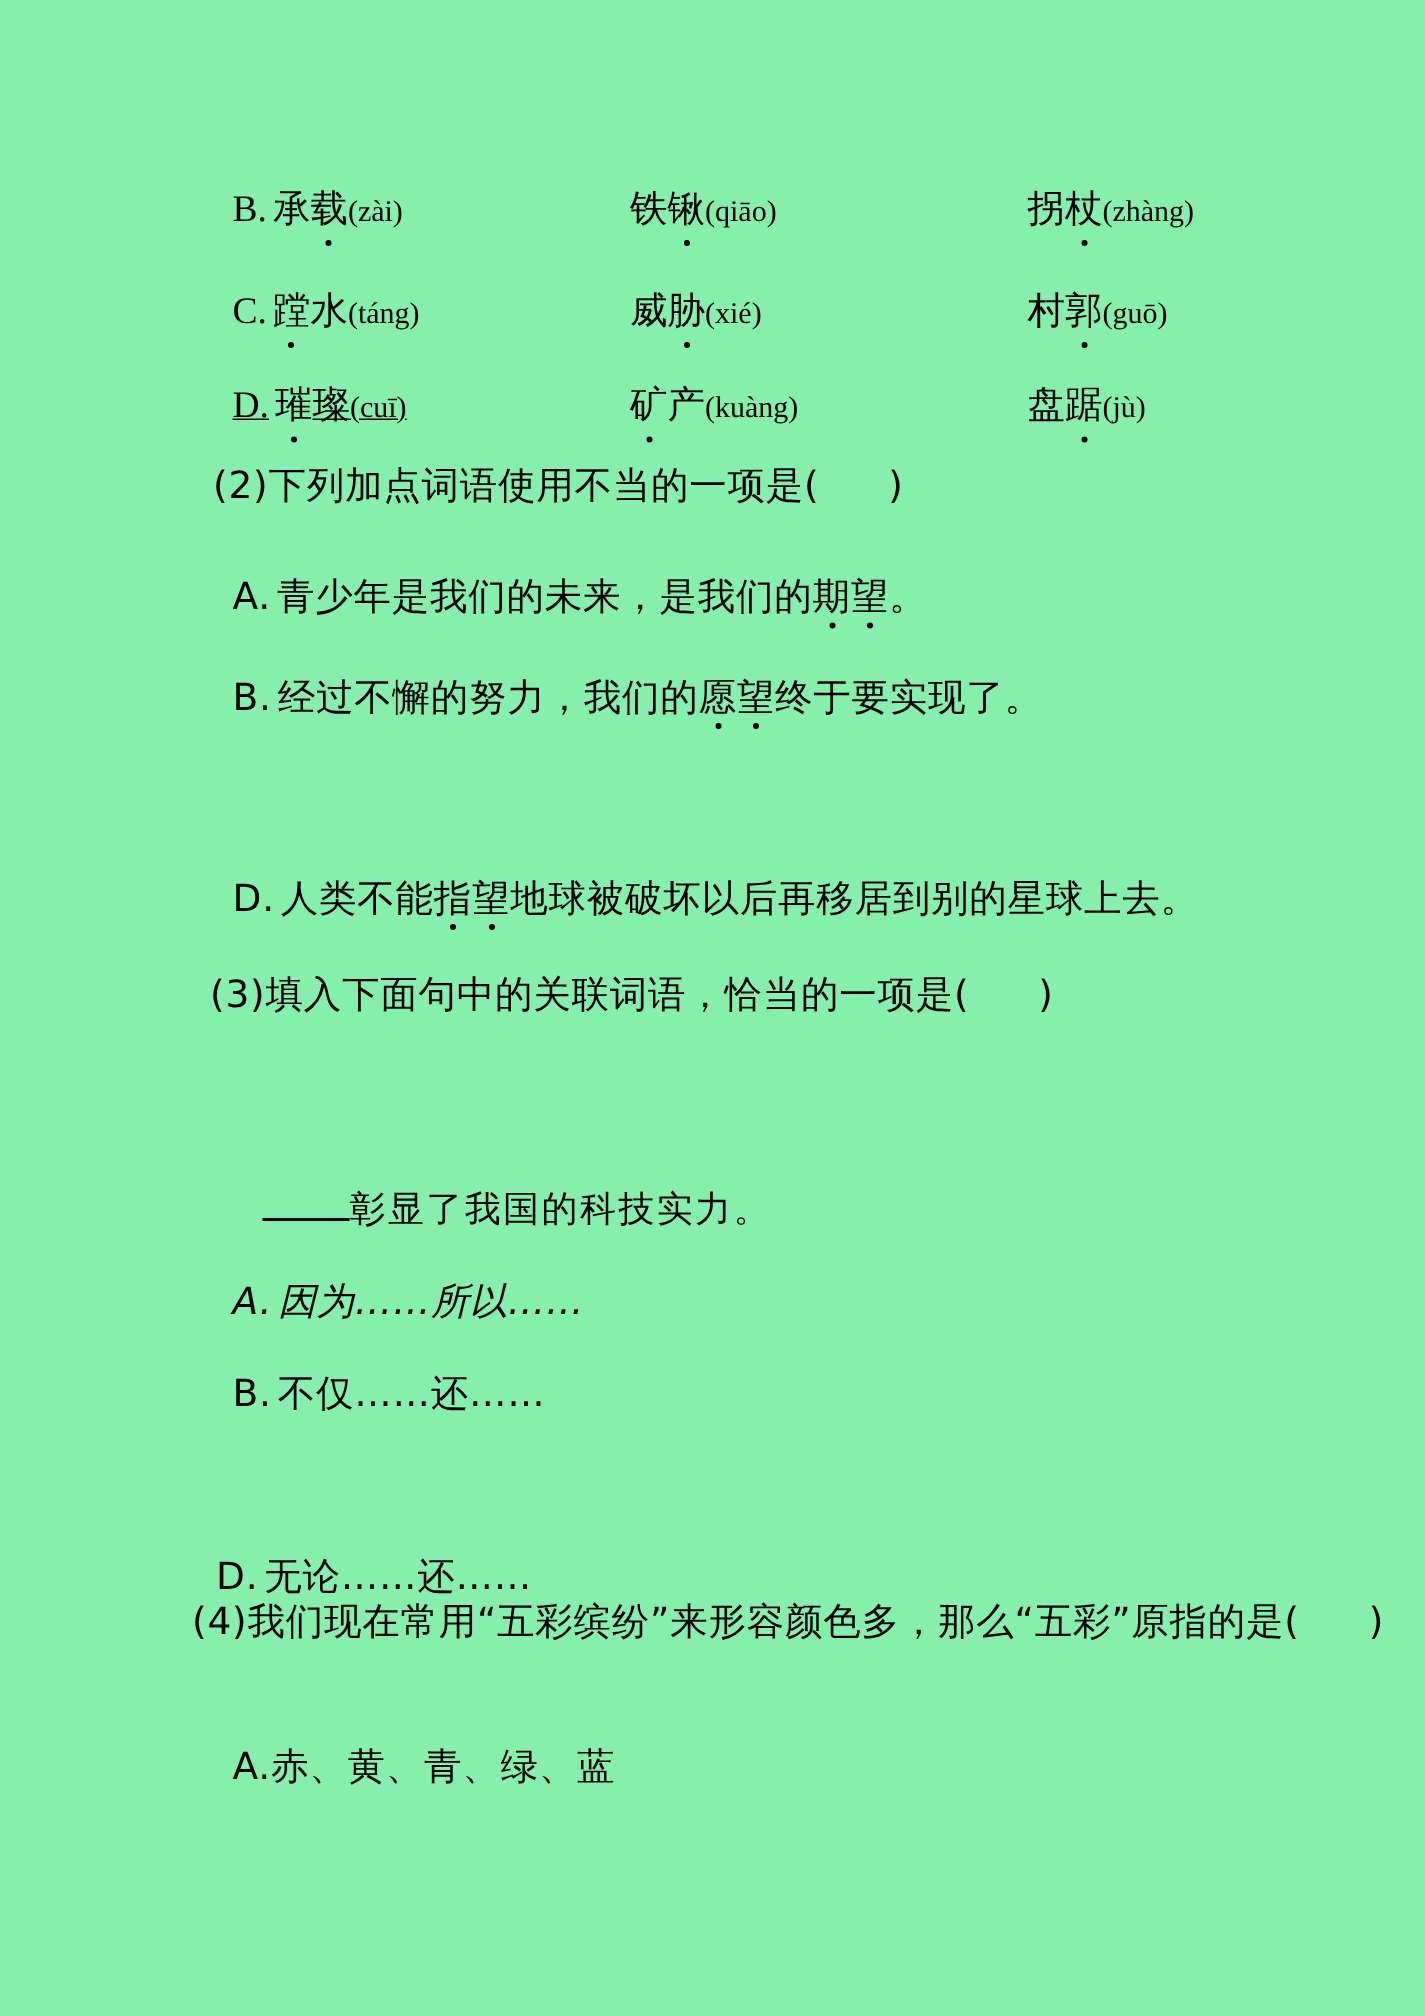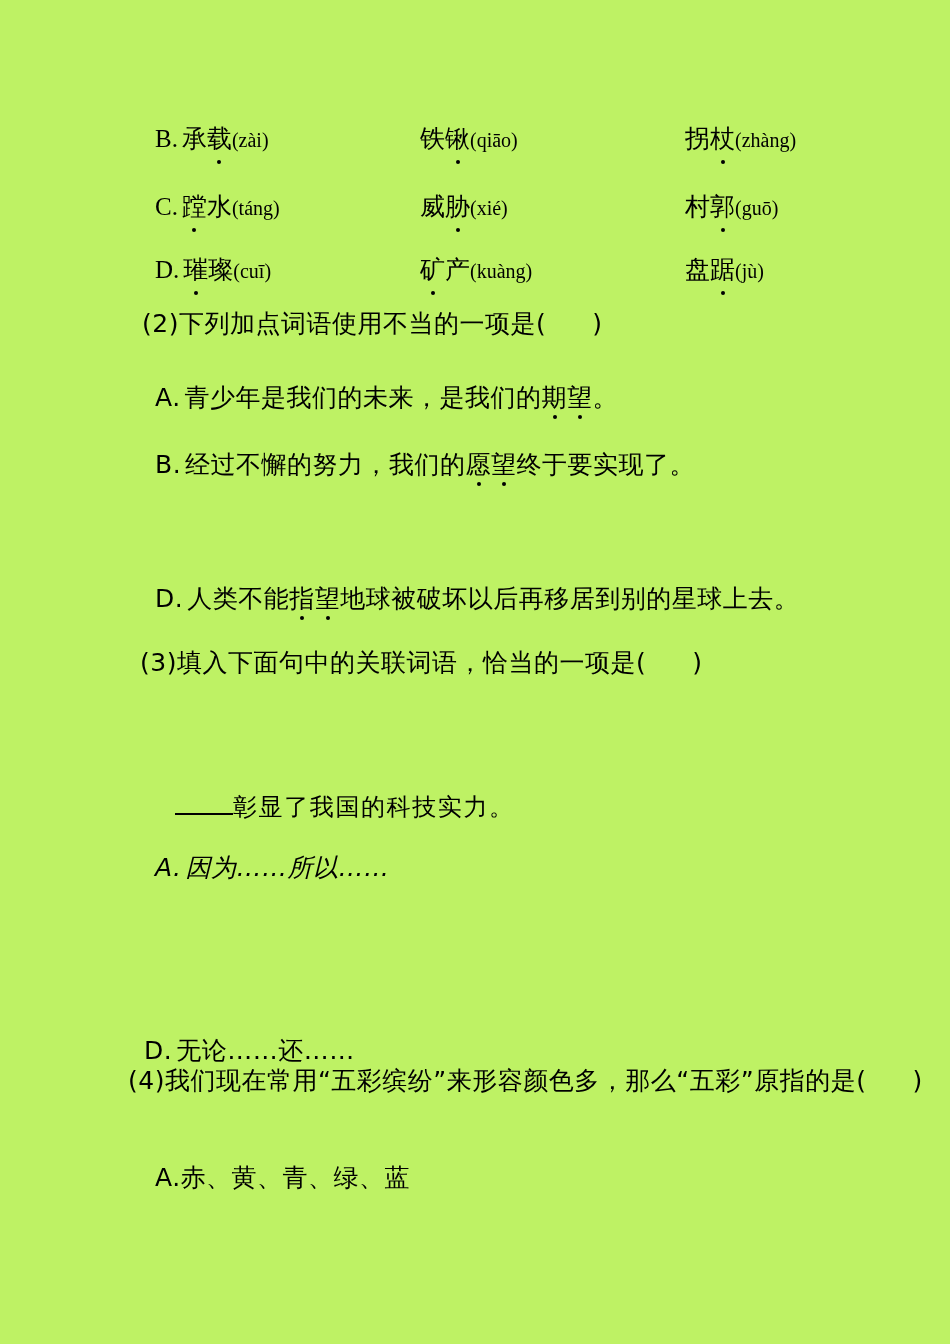--- a/index.html
+++ b/index.html
@@ -12,21 +12,21 @@
     height: 1344px;
     position: relative;
     font-family: "Liberation Serif", "DejaVu Serif", serif;
     color: #000000;
     overflow: hidden;
   }
 
   .page {
     position: absolute;
     inset: 0;
-    background: #bef264;
+    background: #86efac;
   }
 
   
   .line {
     position: absolute;
     white-space: nowrap;
     line-height: 1;
   }
 
   
@@ -142,21 +142,21 @@
     </div>
     <div class="vcell" style="left:420px;">
       <span class="word">威<span class="dotchar">胁</span></span><span class="py">(xié)</span>
     </div>
     <div class="vcell" style="left:685px;">
       <span class="word">村<span class="dotchar">郭</span></span><span class="py">(guō)</span>
     </div>
   </div>
 
   <div class="vrow" style="top:253px;">
-    <div class="vcell" style="left:155px;">
+    <div class="vcell" style="left:155px;text-decoration:underline;">
       <span class="vlabel">D.</span><span class="word"><span class="dotchar">璀</span>璨</span><span class="py">(cuī)</span>
     </div>
     <div class="vcell" style="left:420px;">
       <span class="word"><span class="dotchar">矿</span>产</span><span class="py">(kuàng)</span>
     </div>
     <div class="vcell" style="left:685px;">
       <span class="word">盘<span class="dotchar">踞</span></span><span class="py">(jù)</span>
     </div>
   </div>
 
@@ -182,20 +182,23 @@
   </div>
 
 
   <div class="line" style="left:175px; top:795px;text-align:center;">
     <span class="blank w2"></span><span class="kai">彰显了我国的科技实力。</span>
   </div>
 
   <div class="line" style="left:155px; top:855px;font-style:italic;">
     <span class="lat cjk">A.</span>&nbsp;<span class="cjk">因为……所以……</span>
   </div>
+  <div class="line" style="left:155px; top:916px;">
+    <span class="lat cjk">B.</span>&nbsp;<span class="cjk">不仅……还……</span>
+  </div>
   <div class="line" style="left:144px; top:1038px;">
     <span class="lat cjk">D.</span>&nbsp;<span class="cjk">无论……还……</span>
   </div>
 
   <div class="line" style="left:128px; top:1068px;">
     <span class="lat cjk">(4)</span><span class="cjk">我们现在常用“五彩缤纷”来形容颜色多，那么“五彩”原指的是(</span><span class="paren-gap"></span><span class="cjk">)</span>
   </div>
 
   <div class="line" style="left:155px; top:1165px;">
     <span class="lat cjk">A.</span><span class="cjk">赤、黄、青、绿、蓝</span>

